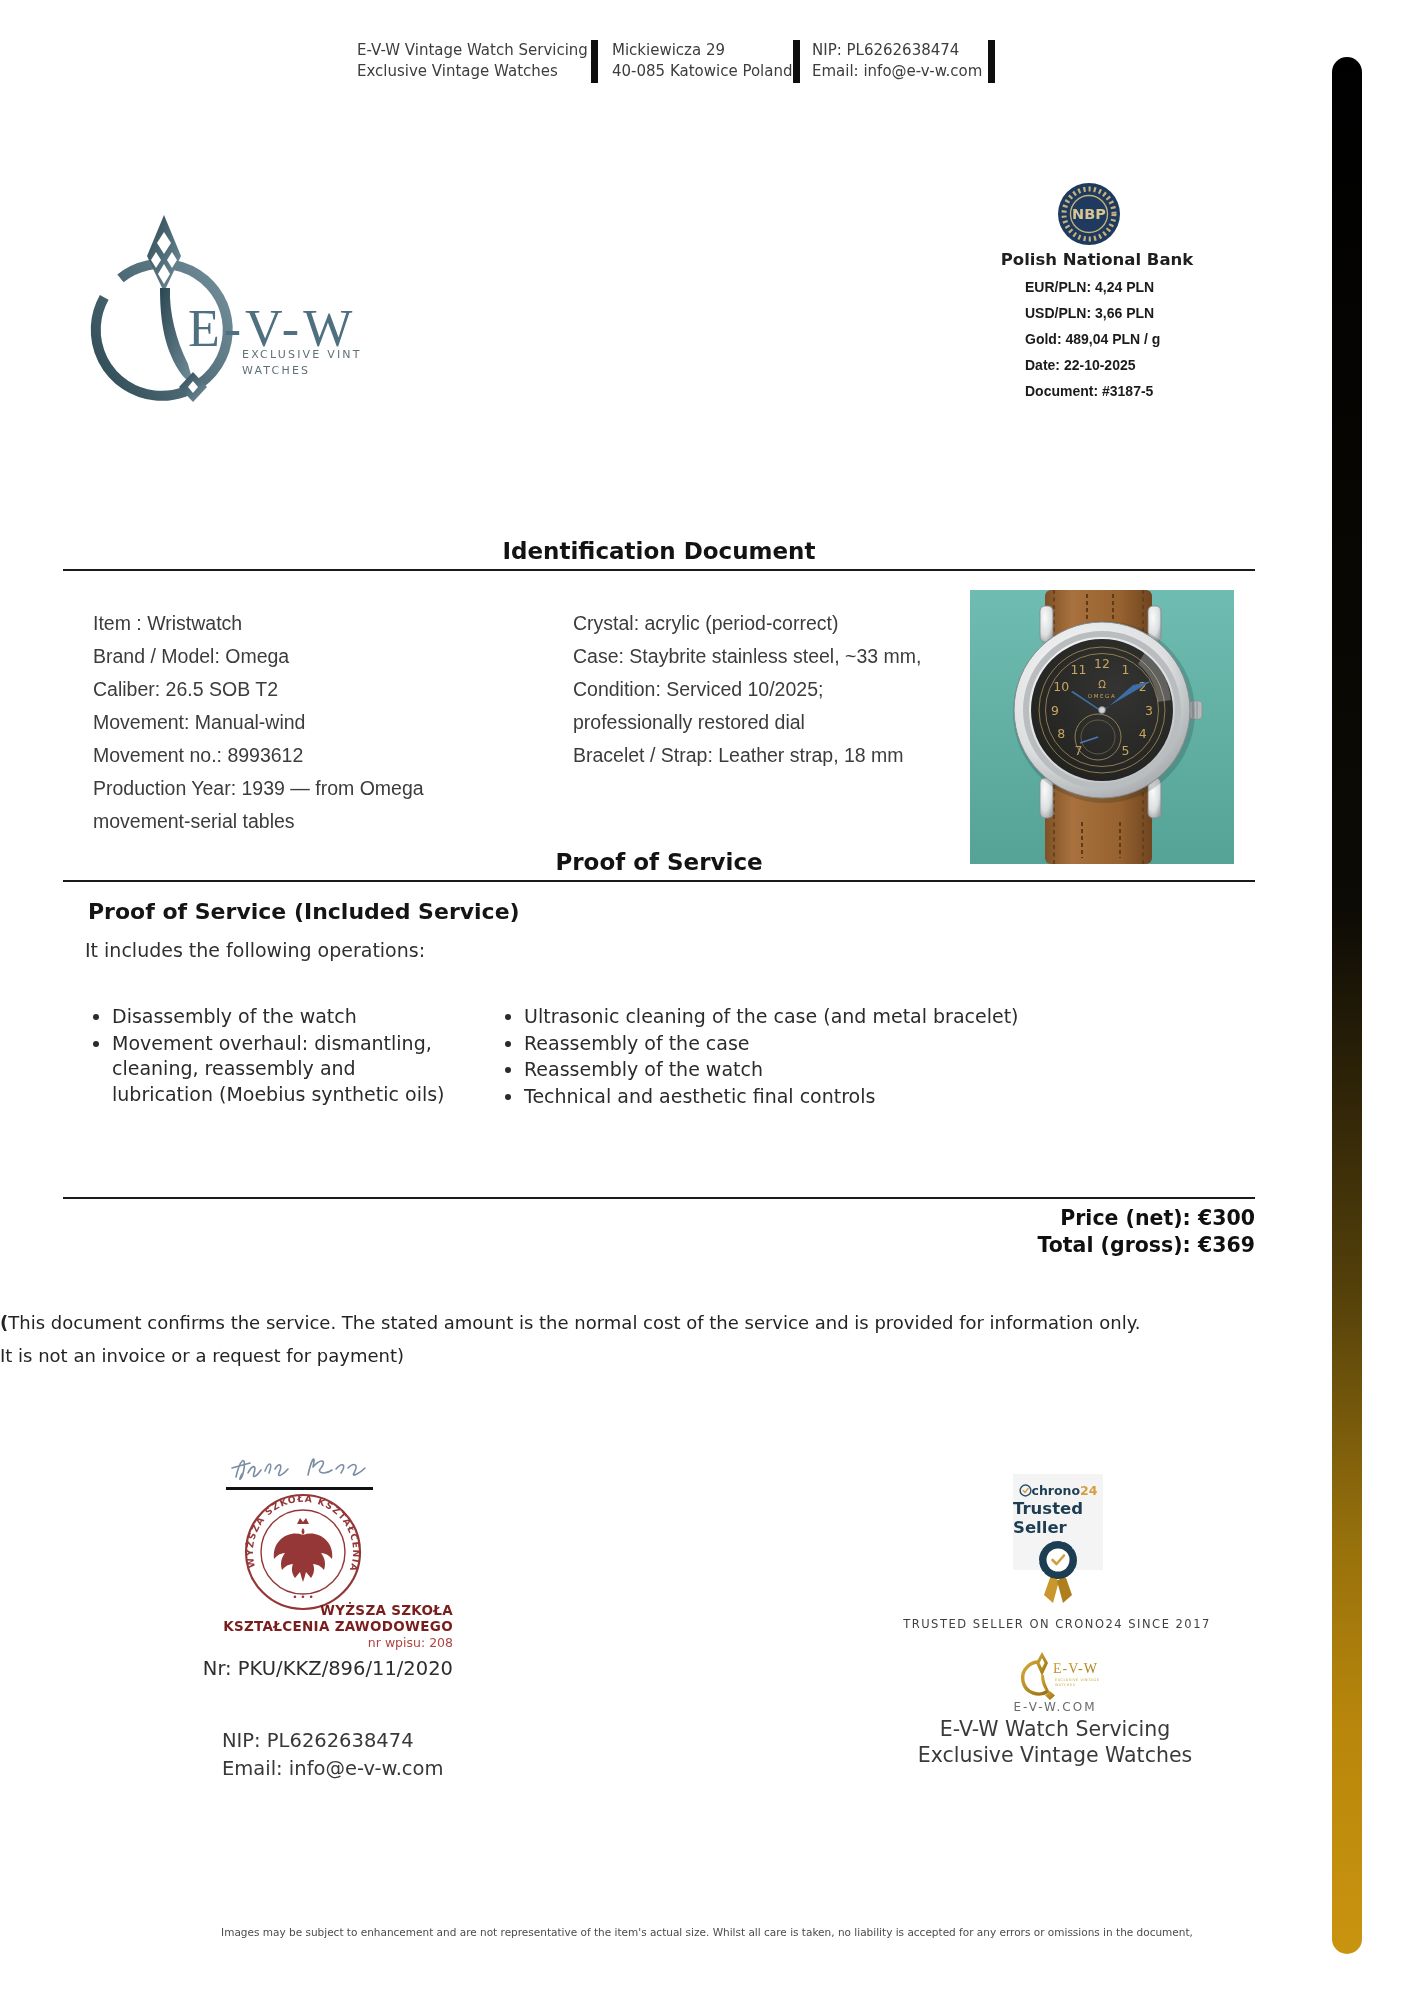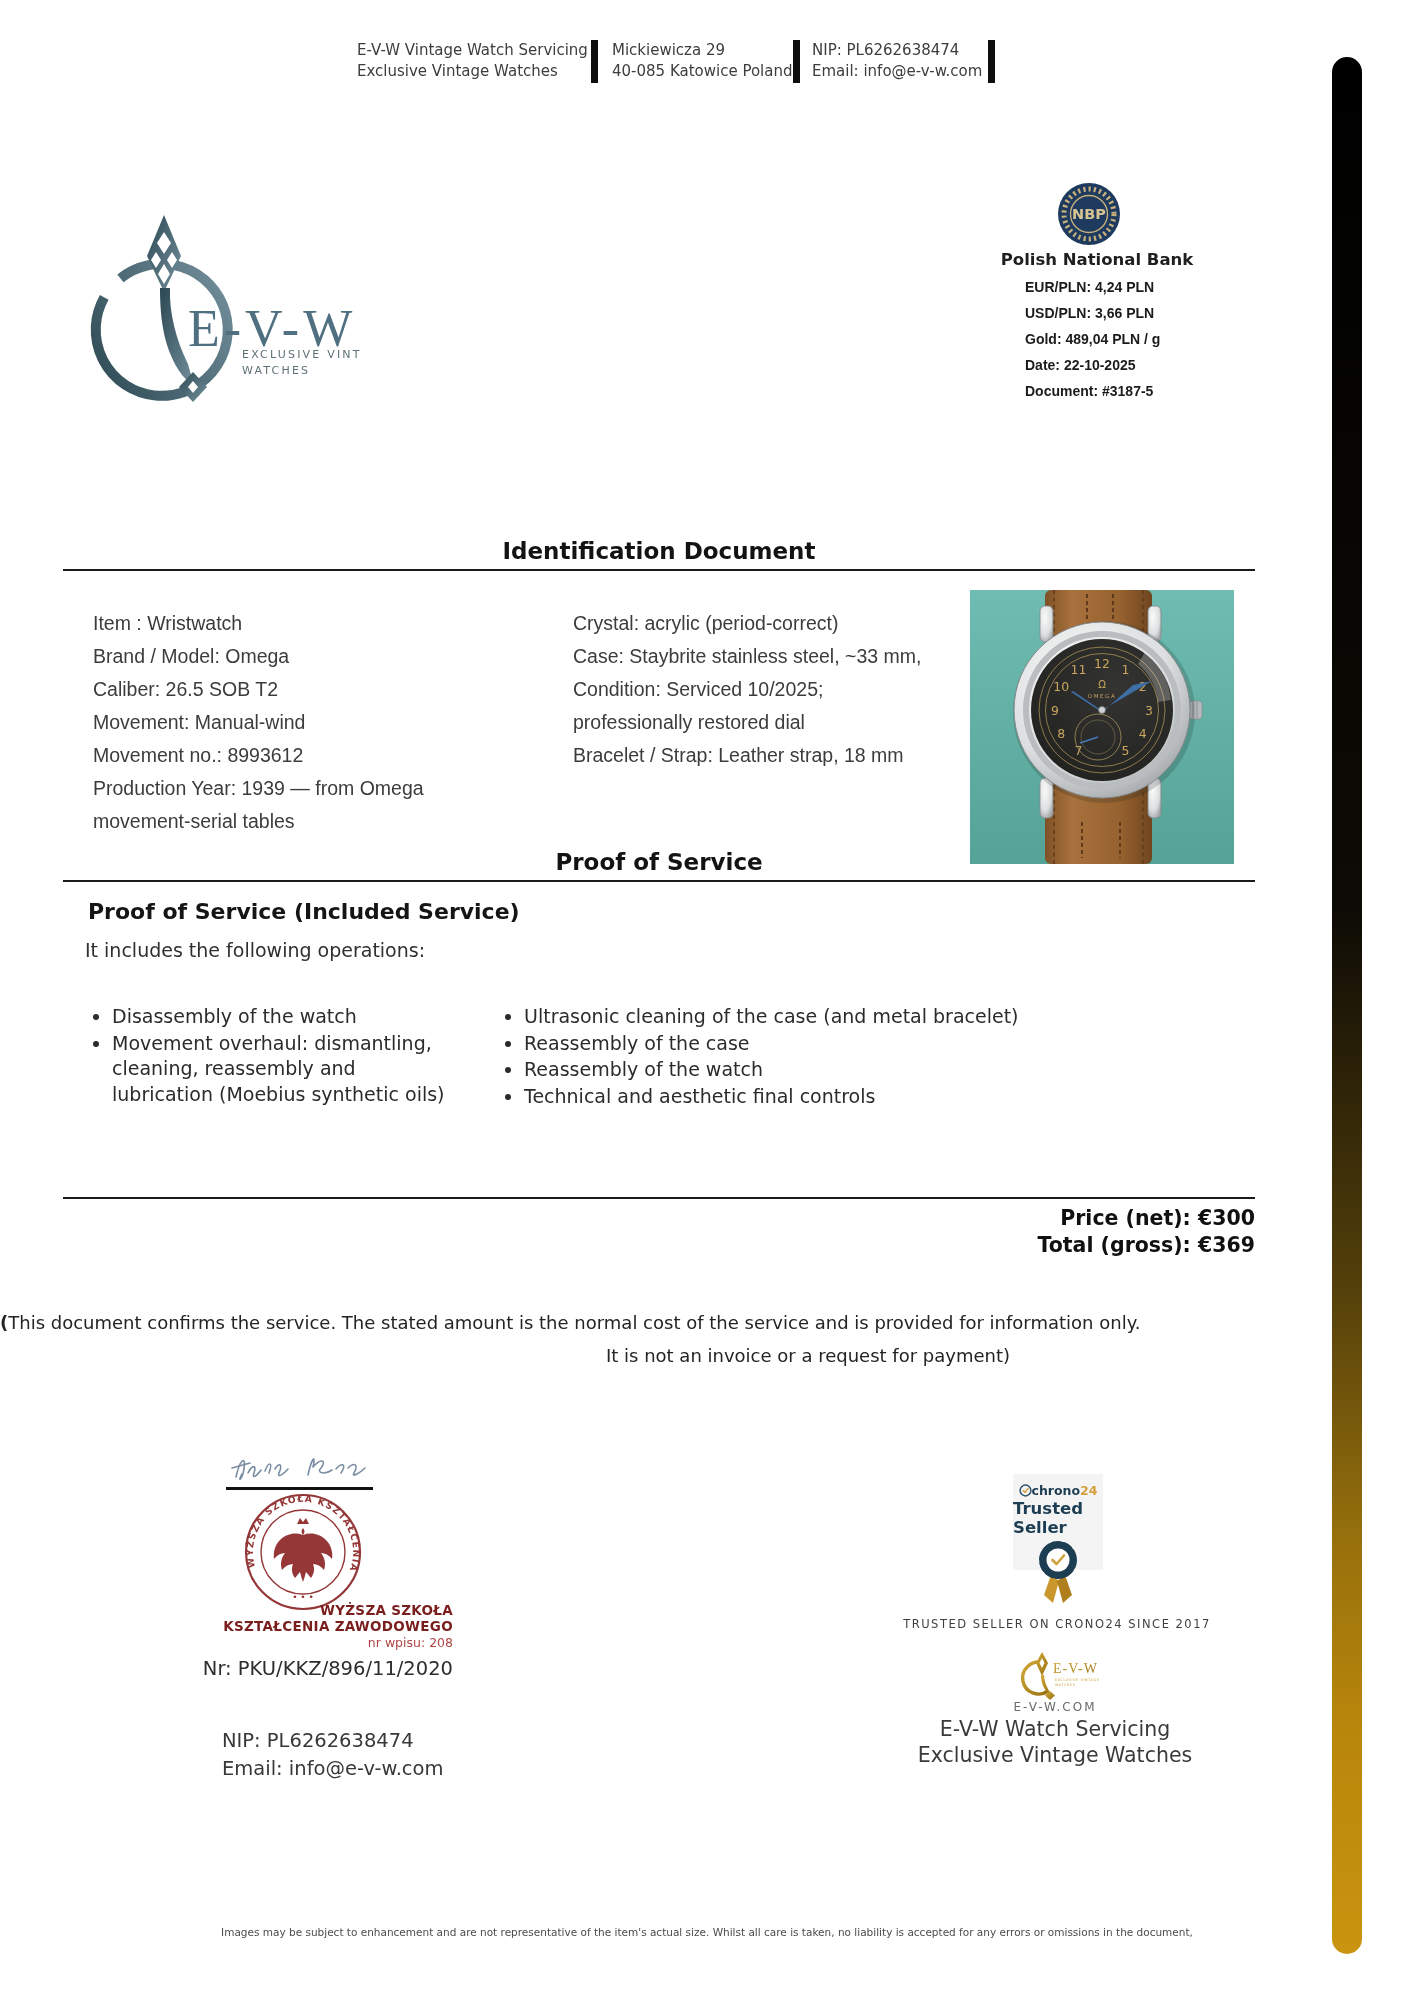--- a/index.html
+++ b/index.html
@@ -33,21 +33,21 @@
   .proof-intro{left:85px;top:939px;font-size:19px;color:#2f2f2f;}
   .bullets{font-size:19px;line-height:25.5px;color:#2b2b2b;}
   .bullets ul{margin:0;padding-left:24px;}
   .bullets li{margin:0 0 1px 0;}
 
   
   .pricing{left:655px;top:1205px;width:600px;text-align:right;font-size:20.5px;font-weight:bold;
            color:#101010;line-height:27px;white-space:nowrap;}
 
   
-  .disclaimer{left:0;top:1306px;width:1010px;text-align:right;font-size:18px;color:#242424;line-height:33px;}
+  .disclaimer{left:0;top:1306px;width:1010px;text-align:left;font-size:18px;color:#242424;line-height:33px;}
   .disclaimer b{font-weight:bold;}
 
   
   .sig-line{left:226px;top:1487px;width:147px;height:2.5px;background:#111;}
   .school{left:153px;top:1602px;width:300px;text-align:right;}
   .school-l{font-size:13.5px;font-weight:bold;color:#7a1d1d;line-height:16px;letter-spacing:.3px;white-space:nowrap;}
   .wpis{font-size:12.5px;color:#b04343;margin-top:1px;white-space:nowrap;}
   .cert-nr{font-size:19.5px;color:#2d2d2d;margin-top:7px;white-space:nowrap;}
   .nip-block{left:222px;top:1727px;font-size:19.5px;color:#383838;line-height:27.5px;white-space:nowrap;}
 

